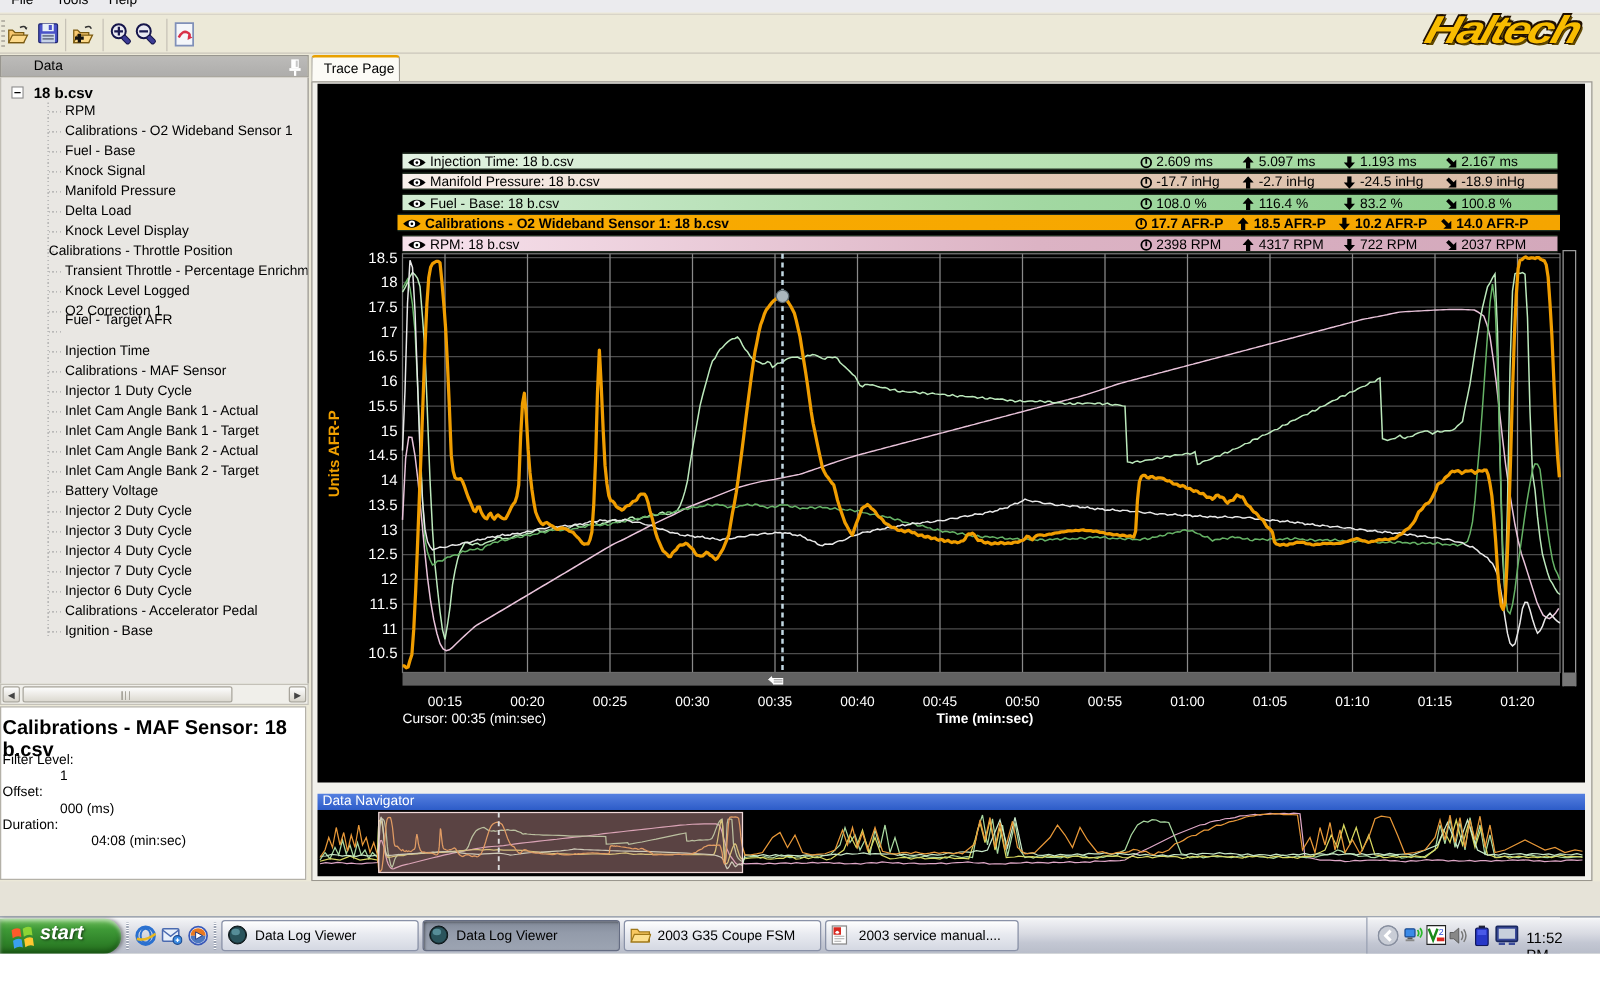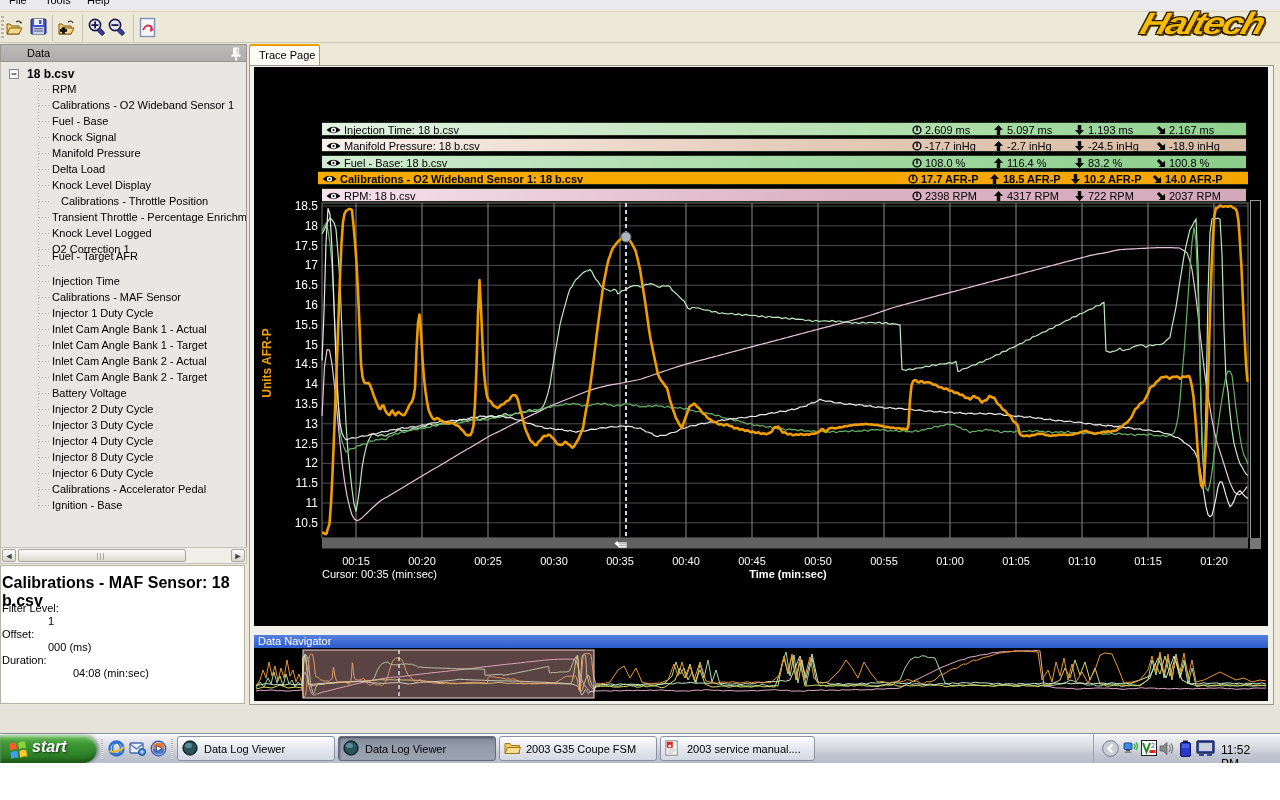--- a/index.html
+++ b/index.html
@@ -89,21 +89,21 @@
     <span class="tree-item" style="left:51px;top:53px;">Fuel - Base</span>
     <div class="abs" style="left:38px;top:75px;width:11px;height:1px;background-image:repeating-linear-gradient(90deg,#aaa 0 1px, transparent 1px 3px);"></div>
     <span class="tree-item" style="left:51px;top:69px;">Knock Signal</span>
     <div class="abs" style="left:38px;top:91px;width:11px;height:1px;background-image:repeating-linear-gradient(90deg,#aaa 0 1px, transparent 1px 3px);"></div>
     <span class="tree-item" style="left:51px;top:85px;">Manifold Pressure</span>
     <div class="abs" style="left:38px;top:107px;width:11px;height:1px;background-image:repeating-linear-gradient(90deg,#aaa 0 1px, transparent 1px 3px);"></div>
     <span class="tree-item" style="left:51px;top:101px;">Delta Load</span>
     <div class="abs" style="left:38px;top:123px;width:11px;height:1px;background-image:repeating-linear-gradient(90deg,#aaa 0 1px, transparent 1px 3px);"></div>
     <span class="tree-item" style="left:51px;top:117px;">Knock Level Display</span>
     <div class="abs" style="left:38px;top:139px;width:11px;height:1px;background-image:repeating-linear-gradient(90deg,#aaa 0 1px, transparent 1px 3px);"></div>
-    <span class="tree-item" style="left:60px;top:133px;">Calibrations - Throttle Position</span>
+    <span class="tree-item" style="left:38px;top:133px;">Calibrations - Throttle Position</span>
     <div class="abs" style="left:38px;top:155px;width:11px;height:1px;background-image:repeating-linear-gradient(90deg,#aaa 0 1px, transparent 1px 3px);"></div>
     <span class="tree-item" style="left:51px;top:149px;">Transient Throttle - Percentage Enrichm</span>
     <div class="abs" style="left:38px;top:171px;width:11px;height:1px;background-image:repeating-linear-gradient(90deg,#aaa 0 1px, transparent 1px 3px);"></div>
     <span class="tree-item" style="left:51px;top:165px;">Knock Level Logged</span>
     <div class="abs" style="left:38px;top:187px;width:11px;height:1px;background-image:repeating-linear-gradient(90deg,#aaa 0 1px, transparent 1px 3px);"></div>
     <span class="tree-item" style="left:51px;top:181px;">O2 Correction 1</span>
     <div class="abs" style="left:38px;top:203px;width:11px;height:1px;background-image:repeating-linear-gradient(90deg,#aaa 0 1px, transparent 1px 3px);"></div>
     <span class="tree-item" style="left:51px;top:188px;">Fuel - Target AFR</span>
     <div class="abs" style="left:38px;top:219px;width:11px;height:1px;background-image:repeating-linear-gradient(90deg,#aaa 0 1px, transparent 1px 3px);"></div>
     <span class="tree-item" style="left:51px;top:213px;">Injection Time</span>
@@ -121,21 +121,21 @@
     <span class="tree-item" style="left:51px;top:309px;">Inlet Cam Angle Bank 2 - Target</span>
     <div class="abs" style="left:38px;top:331px;width:11px;height:1px;background-image:repeating-linear-gradient(90deg,#aaa 0 1px, transparent 1px 3px);"></div>
     <span class="tree-item" style="left:51px;top:325px;">Battery Voltage</span>
     <div class="abs" style="left:38px;top:347px;width:11px;height:1px;background-image:repeating-linear-gradient(90deg,#aaa 0 1px, transparent 1px 3px);"></div>
     <span class="tree-item" style="left:51px;top:341px;">Injector 2 Duty Cycle</span>
     <div class="abs" style="left:38px;top:363px;width:11px;height:1px;background-image:repeating-linear-gradient(90deg,#aaa 0 1px, transparent 1px 3px);"></div>
     <span class="tree-item" style="left:51px;top:357px;">Injector 3 Duty Cycle</span>
     <div class="abs" style="left:38px;top:379px;width:11px;height:1px;background-image:repeating-linear-gradient(90deg,#aaa 0 1px, transparent 1px 3px);"></div>
     <span class="tree-item" style="left:51px;top:373px;">Injector 4 Duty Cycle</span>
     <div class="abs" style="left:38px;top:395px;width:11px;height:1px;background-image:repeating-linear-gradient(90deg,#aaa 0 1px, transparent 1px 3px);"></div>
-    <span class="tree-item" style="left:51px;top:389px;">Injector 8 Duty Cycle</span>
+    <span class="tree-item" style="left:51px;top:389px;">Injector 7 Duty Cycle</span>
     <div class="abs" style="left:38px;top:411px;width:11px;height:1px;background-image:repeating-linear-gradient(90deg,#aaa 0 1px, transparent 1px 3px);"></div>
     <span class="tree-item" style="left:51px;top:405px;">Injector 6 Duty Cycle</span>
     <div class="abs" style="left:38px;top:427px;width:11px;height:1px;background-image:repeating-linear-gradient(90deg,#aaa 0 1px, transparent 1px 3px);"></div>
     <span class="tree-item" style="left:51px;top:421px;">Calibrations - Accelerator Pedal</span>
     <div class="abs" style="left:38px;top:443px;width:11px;height:1px;background-image:repeating-linear-gradient(90deg,#aaa 0 1px, transparent 1px 3px);"></div>
     <span class="tree-item" style="left:51px;top:437px;">Ignition - Base</span>
   </div>
 <div class="abs" style="left:0;top:547px;width:247px;height:17px;background:#f0efea;border:1px solid #c4c1b8;">
 <div class="abs" style="left:1px;top:1px;width:14px;height:13px;background:linear-gradient(#fdfdfd,#d8d5cc);border:1px solid #a8a59c;border-radius:2px;color:#444;font-size:9px;text-align:center;line-height:12px;">◄</div>
 <div class="abs" style="left:230px;top:1px;width:14px;height:13px;background:linear-gradient(#fdfdfd,#d8d5cc);border:1px solid #a8a59c;border-radius:2px;color:#444;font-size:9px;text-align:center;line-height:12px;">►</div>

